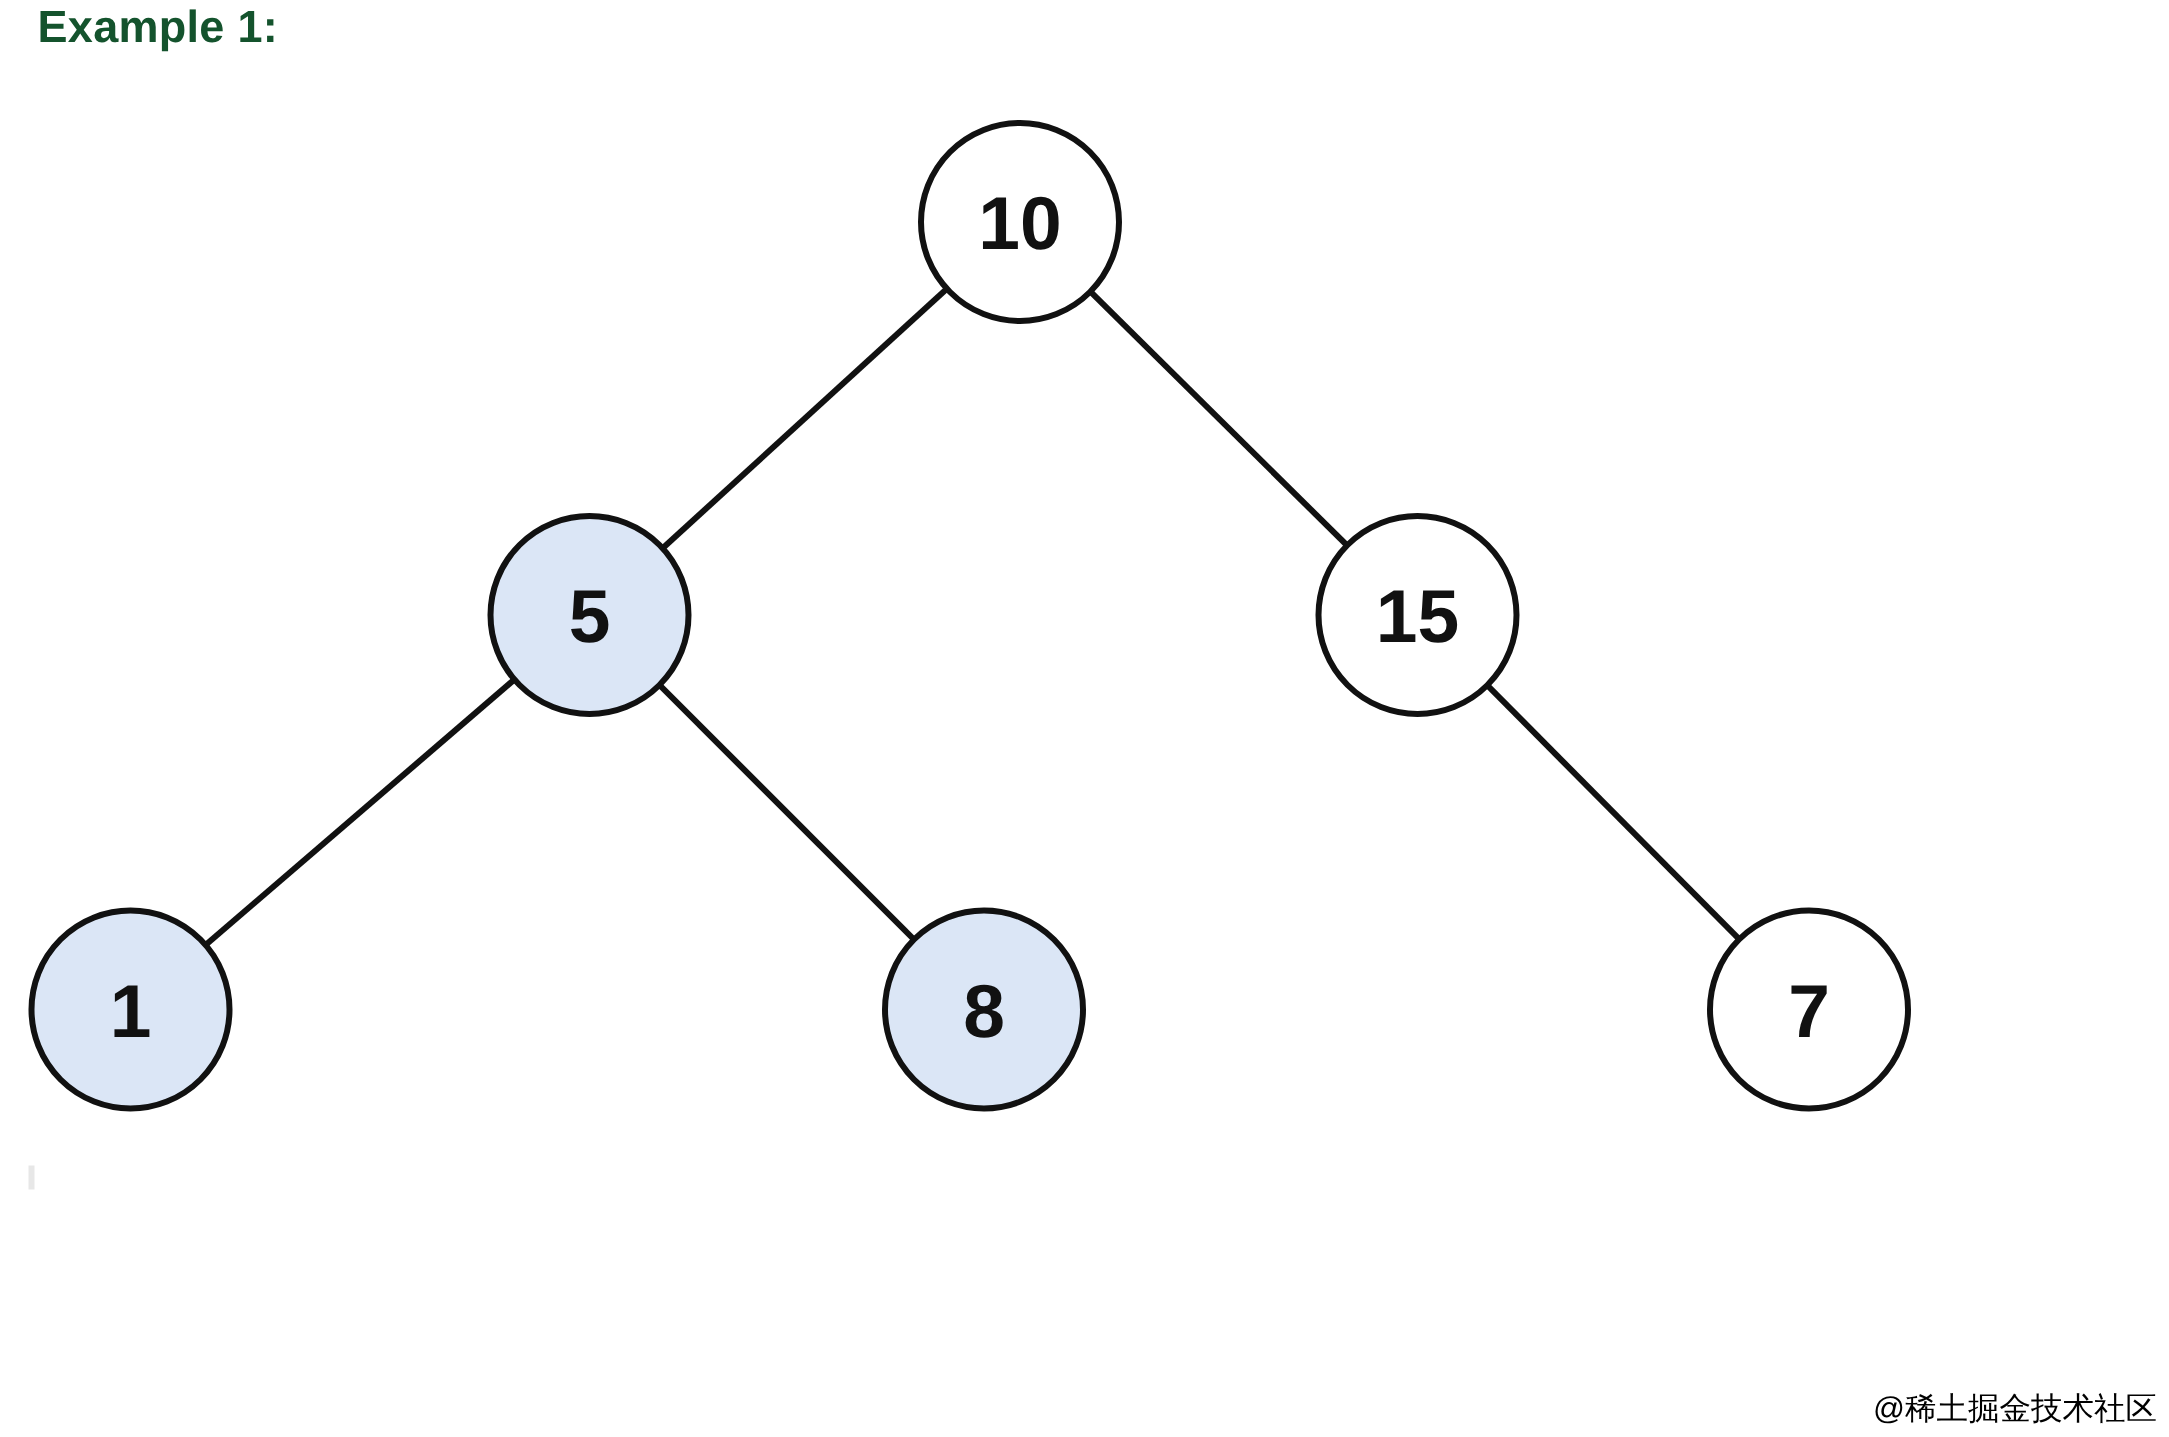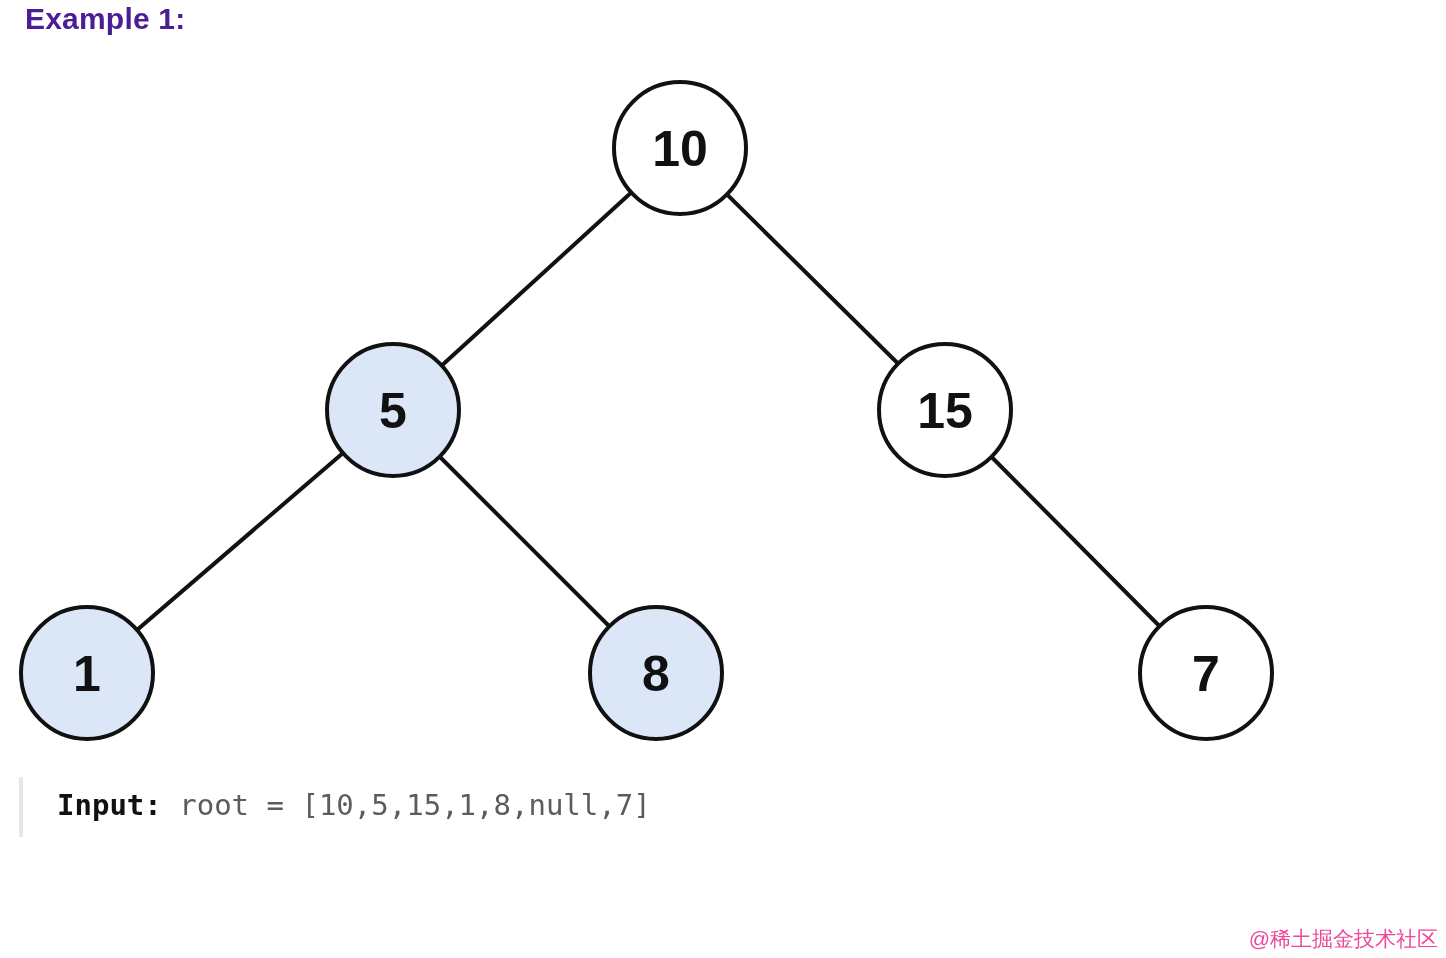--- a/index.html
+++ b/index.html
@@ -8,21 +8,21 @@
     background: #ffffff;
     overflow: hidden;
     font-family: "Liberation Sans", sans-serif;
     position: relative;
   }
   .heading {
     position: absolute;
     left: 25px; top: 2px;
     font-size: 30px;
     font-weight: 700;
-    color: #4c1d95;
+    color: #14532d;
     letter-spacing: 0.2px;
   }
   .tree-svg {
     position: absolute;
     left: 0; top: 0;
     width: 1446px; height: 958px;
   }
   .tree-svg line {
     stroke: #111111;
     stroke-width: 4;
@@ -51,21 +51,21 @@
     white-space: nowrap;
   }
   .example-block .label {
     font-weight: 700;
     color: #111111;
   }
   .watermark {
     position: absolute;
     right: 8px; bottom: 5px;
     font-size: 21px;
-    color: #ec4899;
+    color: #000000;
     font-family: "Liberation Sans", sans-serif;
   }
 </style>
 </head>
 <body>
 
 <div class="heading">Example 1:</div>
 
 <svg class="tree-svg" viewBox="0 0 1446 958" xmlns="http://www.w3.org/2000/svg">
 
@@ -84,16 +84,15 @@
 
   <text x="680" y="148" dy="0.36em">10</text>
   <text x="393" y="410" dy="0.36em">5</text>
   <text x="945" y="410" dy="0.36em">15</text>
   <text x="87" y="673" dy="0.36em">1</text>
   <text x="656" y="673" dy="0.36em">8</text>
   <text x="1206" y="673" dy="0.36em">7</text>
 </svg>
 
 <div class="example-block">
-  <div><span class="label">Input:</span> <span>root = [10,5,15,1,8,null,7]</span></div>
 </div>
 
 <div class="watermark">@稀土掘金技术社区</div>
 
 </body></html>

